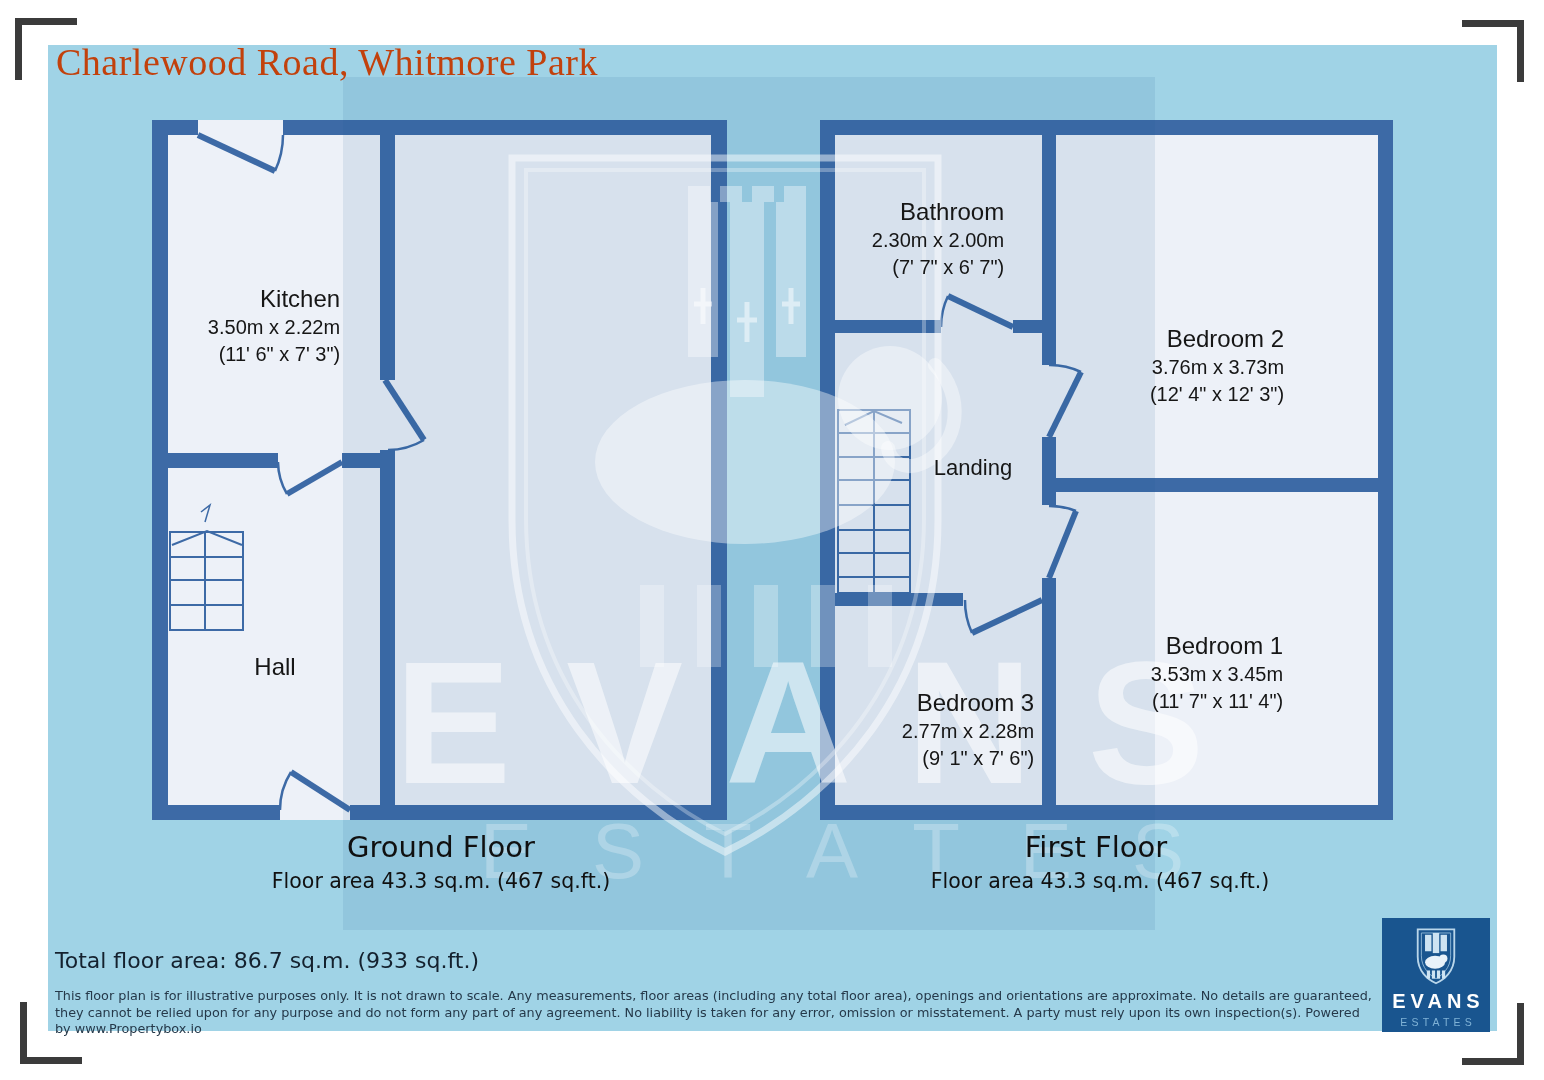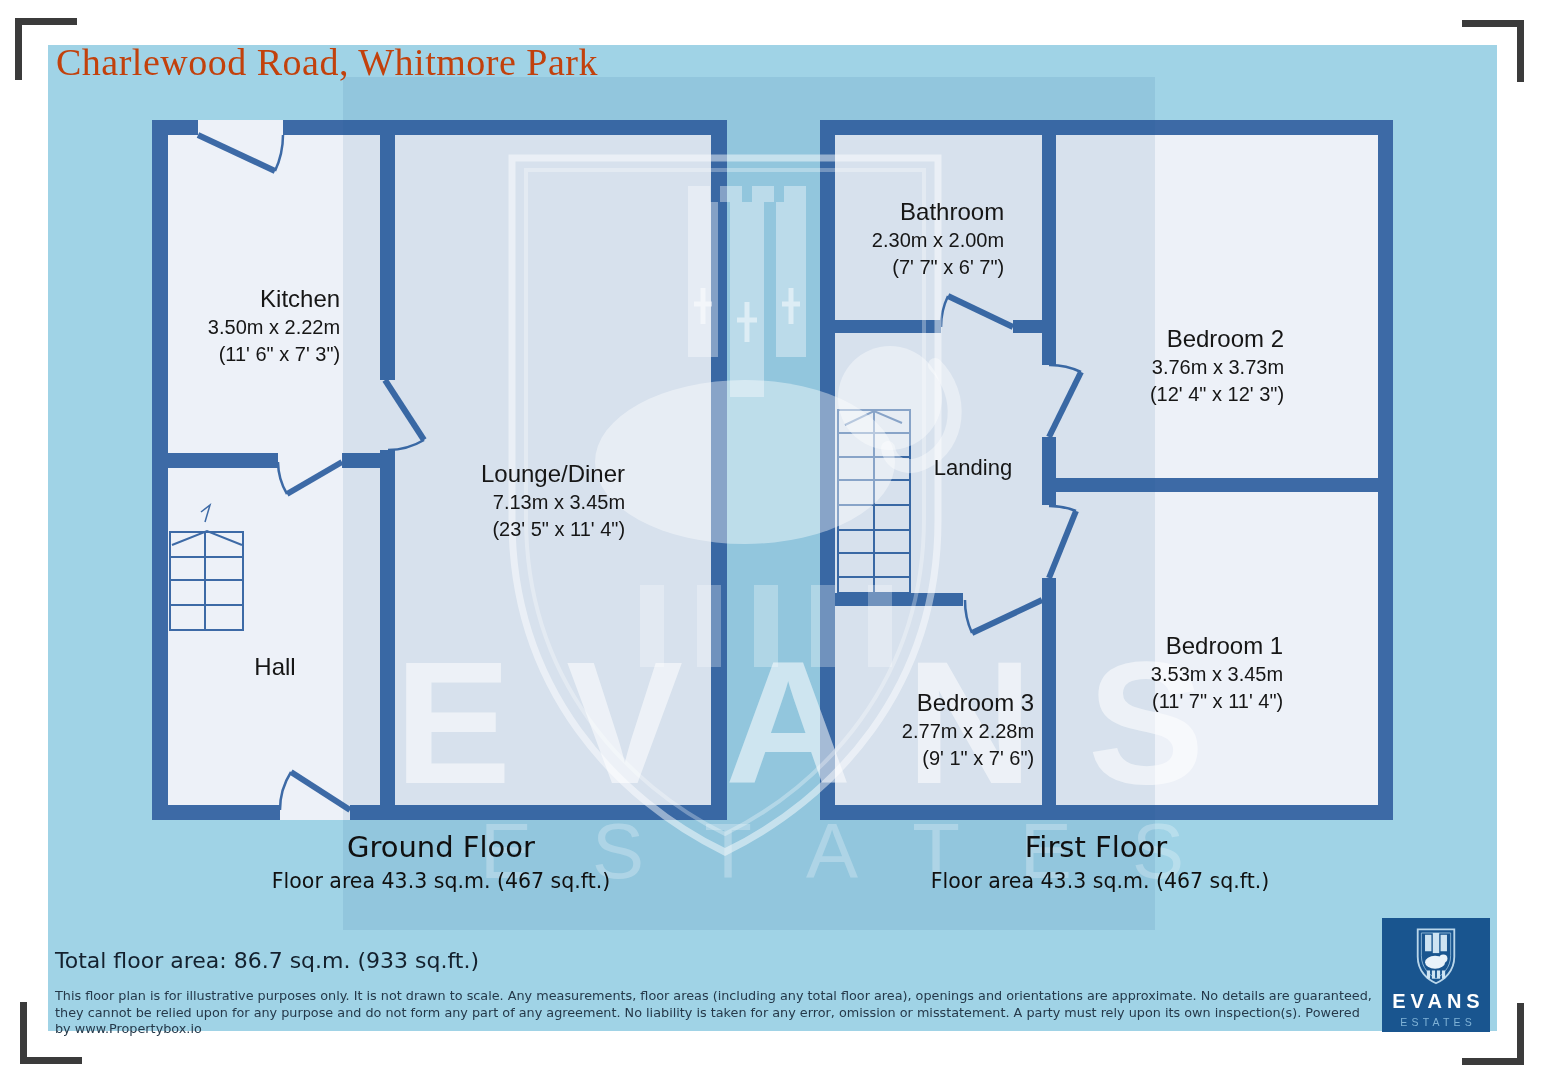--- a/index.html
+++ b/index.html
@@ -150,25 +150,20 @@
     </g>
   </svg>
 
   <div id="title">Charlewood Road, Whitmore Park</div>
 
   <div class="room-label" style="left:274px;top:284px;">
     <div class="name">Kitchen</div>
     <div class="dim">3.50m x 2.22m</div>
     <div class="dim">(11' 6" x 7' 3")</div>
   </div>
-  <div class="room-label" style="left:553px;top:459px;">
-    <div class="name">Lounge/Diner</div>
-    <div class="dim">7.13m x 3.45m</div>
-    <div class="dim">(23' 5" x 11' 4")</div>
-  </div>
   <div class="room-label" style="left:275px;top:652px;">
     <div class="name">Hall</div>
   </div>
 
   <div class="room-label" style="left:938px;top:197px;">
     <div class="name">Bathroom</div>
     <div class="dim">2.30m x 2.00m</div>
     <div class="dim">(7' 7" x 6' 7")</div>
   </div>
   <div class="room-label" style="left:1217px;top:296px;margin-top:28px;">

